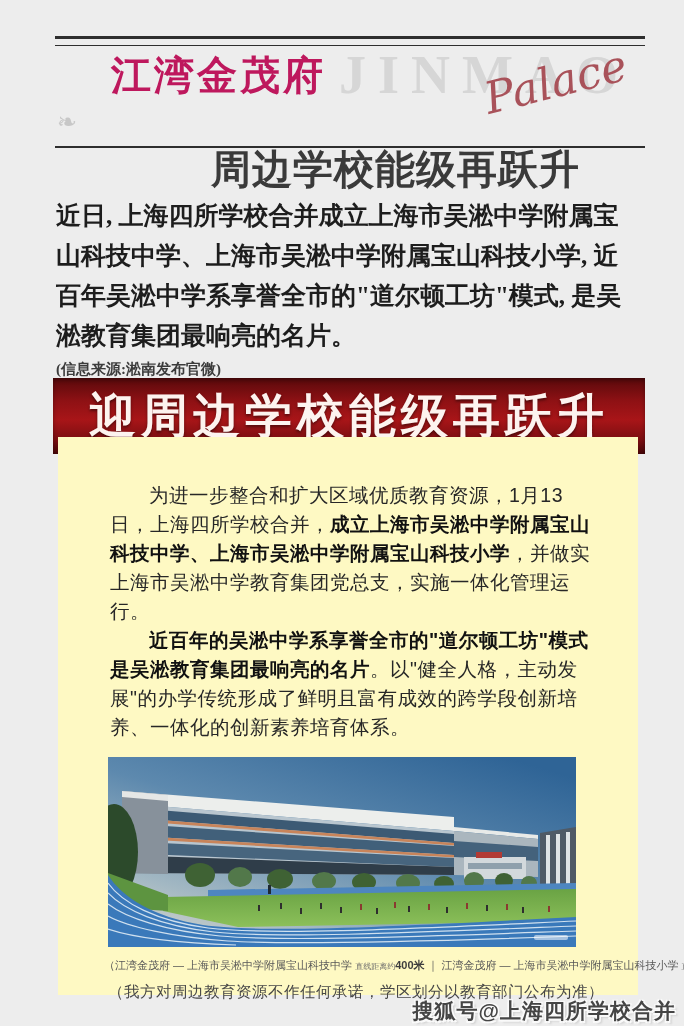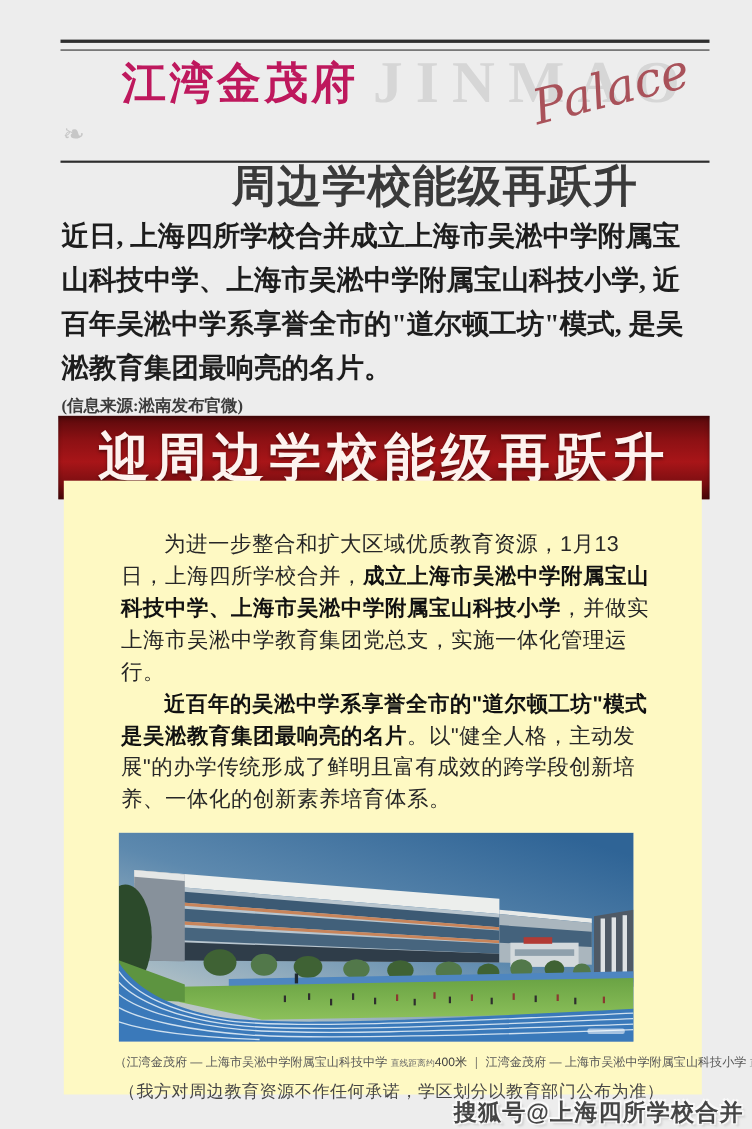--- a/index.html
+++ b/index.html
@@ -56,21 +56,21 @@
   .card .para.first{padding-top:44px;}
   .card .para b{font-weight:700;color:#111;}
   .card .src{margin:7px 0 0 52px;font-size:10.5px;color:#8d8d8d;}
 
   .photo{position:relative;margin:15px 0 0 50px;width:468px;height:190px;
     background:#9db4c2;overflow:hidden;}
   .photo svg{display:block;}
 
   .cap-distance{margin:11px 0 0 46px;font-size:11px;color:#575757;white-space:nowrap;}
   .cap-distance .tiny{font-size:8px;color:#6a6a6a;}
-  .cap-distance .num{font-weight:400;color:#3e3e3e;}
+  .cap-distance .num{font-weight:700;color:#3e3e3e;}
   .cap-disclaimer{margin:9px 0 0 50px;font-size:15.5px;color:#474747;letter-spacing:.5px;}
 
   
   .watermark{position:absolute;right:8px;top:997px;
     font-size:21px;font-weight:700;color:#454545;letter-spacing:1px;
     text-shadow:1.5px 1.5px 0 #fafafa,-1.5px -1.5px 0 #fafafa,
                1.5px -1.5px 0 #fafafa,-1.5px 1.5px 0 #fafafa,3px 3px 2px #d2d2d2;}
 </style>
 </head>
 <body>

